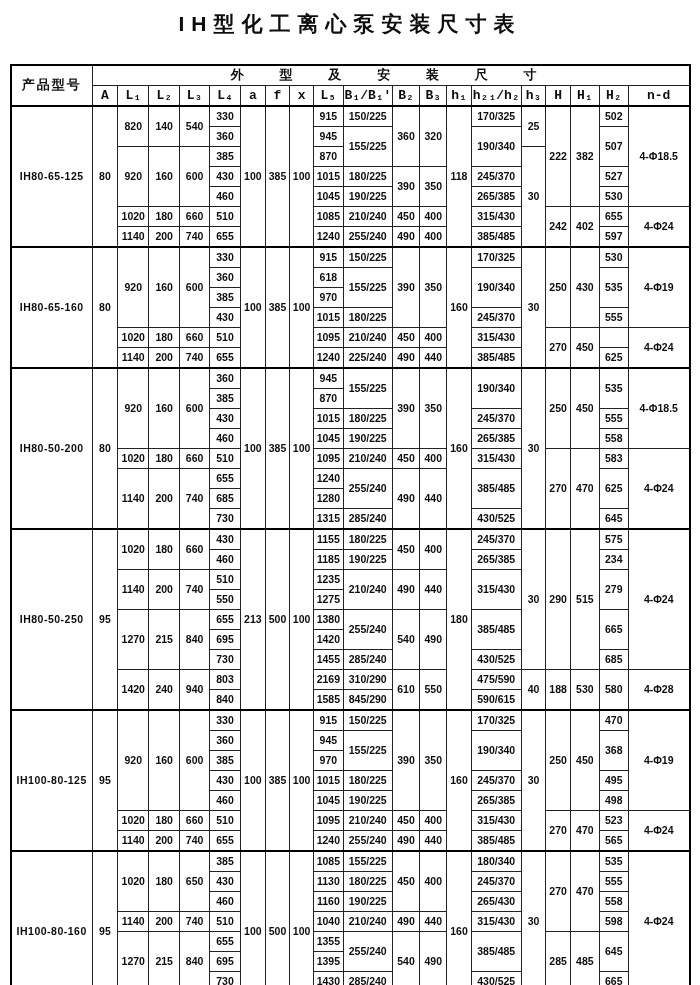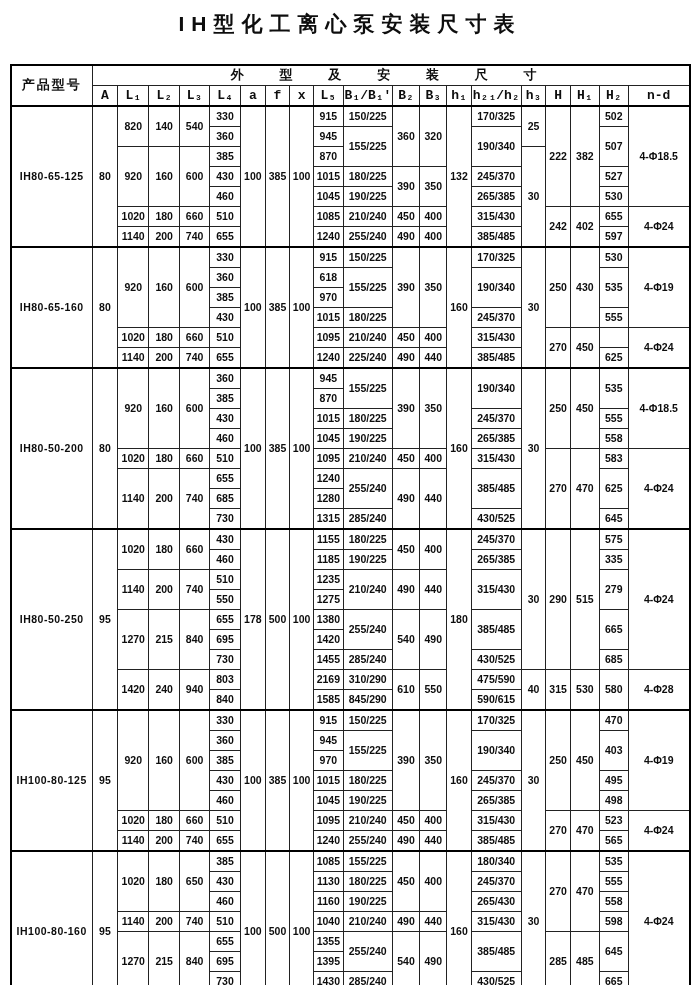--- a/index.html
+++ b/index.html
@@ -111,21 +111,21 @@
           <td rowspan="2">140</td>
           <td rowspan="2">540</td>
           <td rowspan="1">330</td>
           <td rowspan="7">100</td>
           <td rowspan="7">385</td>
           <td rowspan="7">100</td>
           <td rowspan="1">915</td>
           <td rowspan="1">150/225</td>
           <td rowspan="3">360</td>
           <td rowspan="3">320</td>
-          <td rowspan="7">132</td>
+          <td rowspan="7">118</td>
           <td rowspan="1">170/325</td>
           <td rowspan="2">25</td>
           <td rowspan="5">222</td>
           <td rowspan="5">382</td>
           <td rowspan="1">502</td>
           <td rowspan="5">4-Φ18.5</td>
         </tr>
         <tr>
           <td rowspan="1">360</td>
           <td rowspan="1">945</td>
@@ -329,41 +329,41 @@
           <td rowspan="1">430/525</td>
           <td rowspan="1">645</td>
         </tr>
         <tr class="section-start">
           <td rowspan="9" class="model-cell">IH80-50-250</td>
           <td rowspan="9">95</td>
           <td rowspan="2">1020</td>
           <td rowspan="2">180</td>
           <td rowspan="2">660</td>
           <td rowspan="1">430</td>
-          <td rowspan="9">178</td>
+          <td rowspan="9">213</td>
           <td rowspan="9">500</td>
           <td rowspan="9">100</td>
           <td rowspan="1">1155</td>
           <td rowspan="1">180/225</td>
           <td rowspan="2">450</td>
           <td rowspan="2">400</td>
           <td rowspan="9">180</td>
           <td rowspan="1">245/370</td>
           <td rowspan="7">30</td>
           <td rowspan="7">290</td>
           <td rowspan="7">515</td>
           <td rowspan="1">575</td>
           <td rowspan="7">4-Φ24</td>
         </tr>
         <tr>
           <td rowspan="1">460</td>
           <td rowspan="1">1185</td>
           <td rowspan="1">190/225</td>
           <td rowspan="1">265/385</td>
-          <td rowspan="1">335</td>
+          <td rowspan="1">234</td>
         </tr>
         <tr>
           <td rowspan="2">1140</td>
           <td rowspan="2">200</td>
           <td rowspan="2">740</td>
           <td rowspan="1">510</td>
           <td rowspan="1">1235</td>
           <td rowspan="2">210/240</td>
           <td rowspan="2">490</td>
           <td rowspan="2">440</td>
@@ -401,21 +401,21 @@
           <td rowspan="2">1420</td>
           <td rowspan="2">240</td>
           <td rowspan="2">940</td>
           <td rowspan="1">803</td>
           <td rowspan="1">2169</td>
           <td rowspan="1">310/290</td>
           <td rowspan="2">610</td>
           <td rowspan="2">550</td>
           <td rowspan="1">475/590</td>
           <td rowspan="2">40</td>
-          <td rowspan="2">315</td>
+          <td rowspan="2">188</td>
           <td rowspan="2">530</td>
           <td rowspan="2">580</td>
           <td rowspan="2">4-Φ28</td>
         </tr>
         <tr>
           <td rowspan="1">840</td>
           <td rowspan="1">1585</td>
           <td rowspan="1">845/290</td>
           <td rowspan="1">590/615</td>
         </tr>
@@ -439,21 +439,21 @@
           <td rowspan="5">250</td>
           <td rowspan="5">450</td>
           <td rowspan="1">470</td>
           <td rowspan="5">4-Φ19</td>
         </tr>
         <tr>
           <td rowspan="1">360</td>
           <td rowspan="1">945</td>
           <td rowspan="2">155/225</td>
           <td rowspan="2">190/340</td>
-          <td rowspan="2">403</td>
+          <td rowspan="2">368</td>
         </tr>
         <tr>
           <td rowspan="1">385</td>
           <td rowspan="1">970</td>
         </tr>
         <tr>
           <td rowspan="1">430</td>
           <td rowspan="1">1015</td>
           <td rowspan="1">180/225</td>
           <td rowspan="1">245/370</td>

